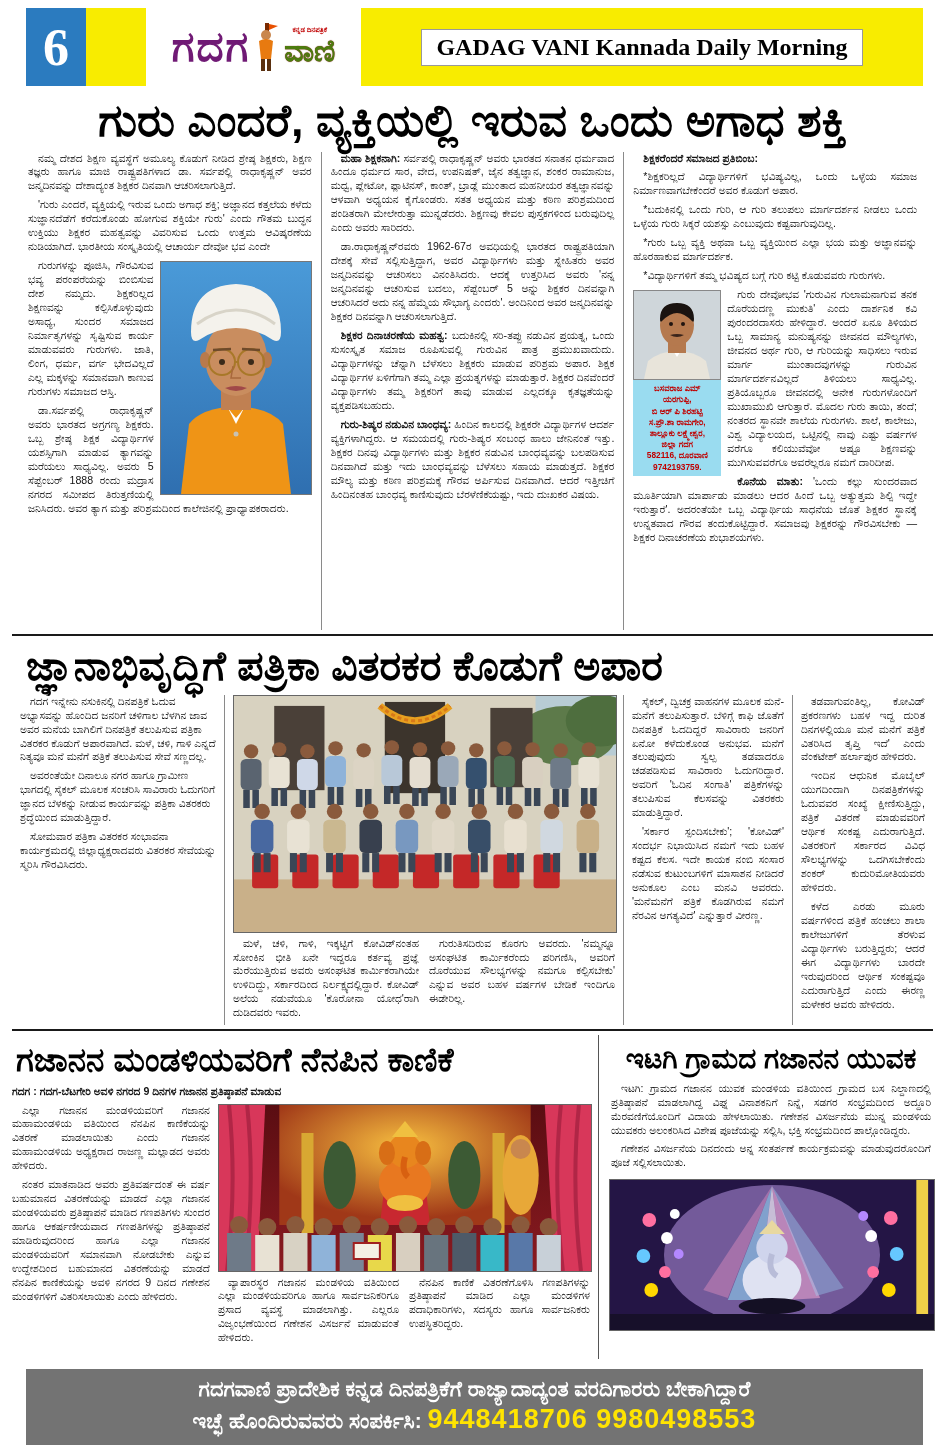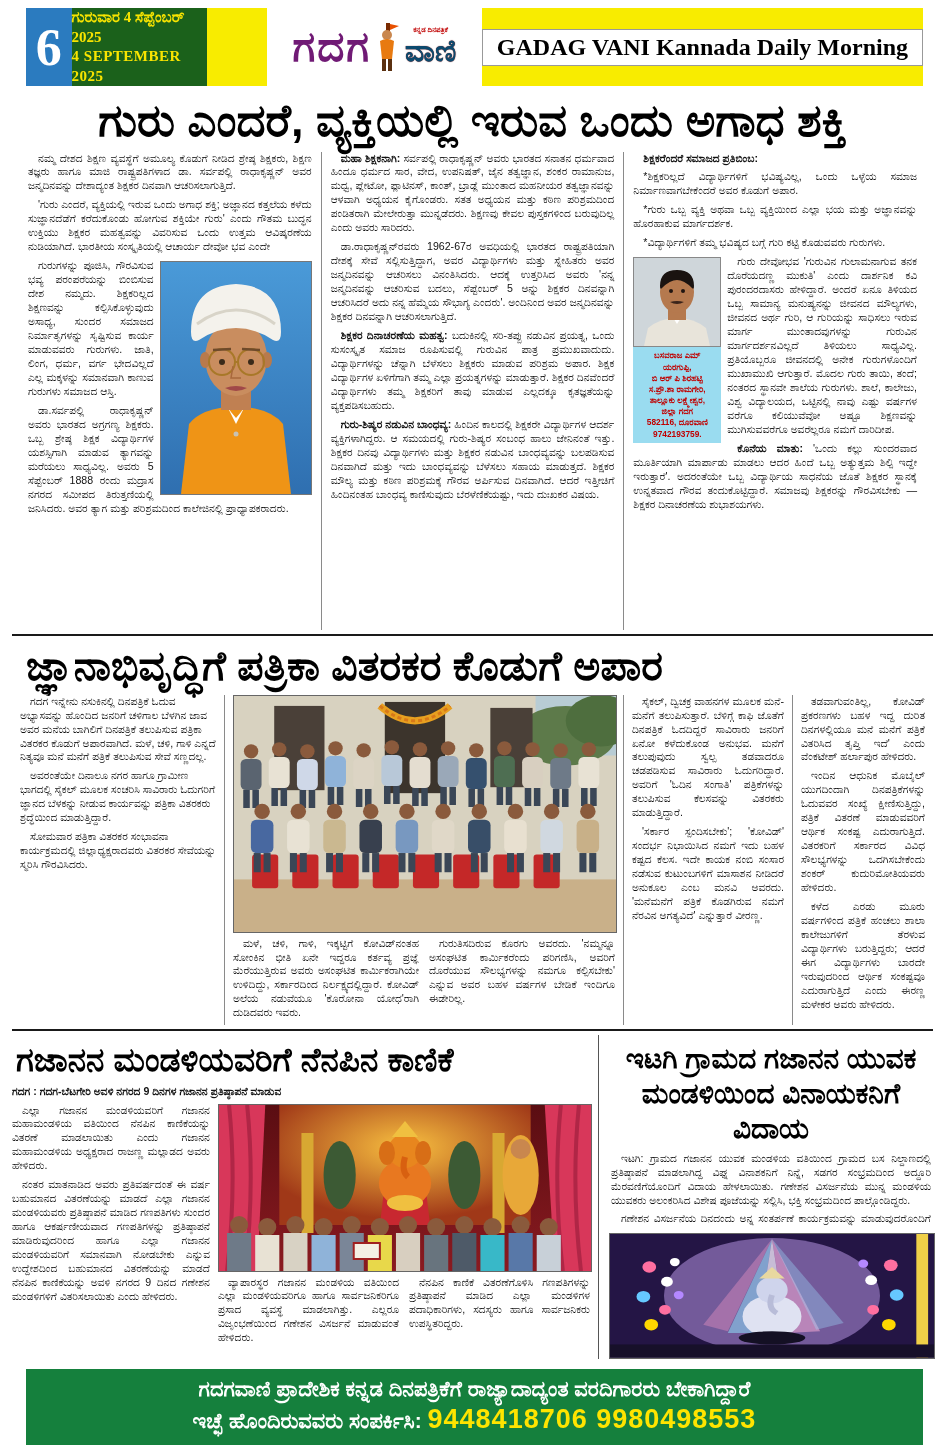--- a/index.html
+++ b/index.html
@@ -9,21 +9,21 @@
   .mast{display:flex;align-items:stretch;height:78px;margin:8px 22px 0 26px;background:#f8ec00;}
   .numbox{width:60px;background:#2b7bbf;color:#fff;display:flex;align-items:center;justify-content:center;
           font-family:"Liberation Serif",serif;font-size:52px;font-weight:bold;}
   .datebox{width:178px;background:#1b611b;color:#f8e400;display:flex;flex-direction:column;align-items:center;
            justify-content:center;font-family:"Liberation Serif",serif;font-weight:bold;line-height:1.3;}
   .datebox .kn{font-size:15px;} .datebox .en{font-size:15px;letter-spacing:.5px;}
   .mastmid{flex:0 0 215px;background:#fff;display:flex;align-items:center;justify-content:center;gap:4px;margin-left:60px;}
   .word1{font-size:42px;font-weight:bold;color:#701a75;letter-spacing:2px;}
   .word2wrap{display:flex;flex-direction:column;align-items:center;}
   .tagline{font-size:7px;color:#c00000;font-weight:bold;}
-  .word2{font-size:30px;font-weight:bold;color:#0c4a6e;text-shadow:0 0 1px #700;}
+  .word2{font-size:30px;font-weight:bold;color:#4d7c0f;text-shadow:0 0 1px #700;}
   .mastright{flex:1;display:flex;align-items:center;justify-content:center;}
   .bannerbox{background:#fff;border:1px solid #999;padding:4px 14px;font-family:"Liberation Serif",serif;
              font-weight:bold;font-size:24px;color:#000;white-space:nowrap;}
   
   .h1{font-size:45px;font-weight:bold;text-align:center;margin:10px 8px 6px 8px;line-height:1.1;color:#000;}
   .h2{font-size:41px;font-weight:bold;text-align:left;margin:8px 8px 6px 26px;line-height:1.1;color:#000;}
   .h3{font-size:33px;font-weight:bold;margin:6px 4px;line-height:1.15;color:#000;}
   .h3r{font-size:28px;font-weight:bold;text-align:center;margin:6px 2px;line-height:1.25;color:#000;}
   .rule{border:0;border-top:2px solid #1a1a1a;margin:4px 12px;}
   
@@ -53,36 +53,32 @@
   .bright{flex:1;padding-left:10px;display:flex;flex-direction:column;}
   .bl-body{display:flex;gap:8px;height:262px;}
   .bl-c1{flex:0 0 198px;overflow:hidden;text-align:justify;}
   .bl-photo{flex:1;display:flex;flex-direction:column;}
   .pandalphoto{width:100%;height:166px;border:1px solid #666;display:block;}
   .bl-below{display:flex;gap:10px;margin-top:4px;overflow:hidden;flex:1;}
   .bl-below > div{flex:1;overflow:hidden;text-align:justify;}
   .br-lead{overflow:hidden;text-align:justify;padding:0 2px;}
   .nightphoto{width:100%;height:150px;border:1px solid #666;display:block;margin-top:4px;}
   
-  .foot{margin:10px 22px 0 26px;background:#15803d;color:#fff;text-align:center;padding:7px 4px 8px 4px;}
+  .foot{margin:10px 22px 0 26px;background:#737373;color:#fff;text-align:center;padding:7px 4px 8px 4px;}
   .foot .l1{font-size:21px;font-weight:bold;line-height:1.25;}
   .foot .l2{font-size:21px;font-weight:bold;line-height:1.3;}
   .foot .phones{color:#ffe400;font-size:27px;letter-spacing:1px;}
 </style>
 </head>
 <body>
 
 <div class="page">
 
   <div class="mast">
     <div class="numbox">6</div>
-    <div class="datebox">
-      <span class="kn">ಗುರುವಾರ 4 ಸೆಪ್ಟೆಂಬರ್ 2025</span>
-      <span class="en">4 SEPTEMBER 2025</span>
-    </div>
     <div class="mastmid">
       <span class="word1">ಗದಗ</span>
       <svg width="26" height="52" viewBox="0 0 26 52" aria-hidden="true">
         <rect x="11" y="2" width="4" height="10" fill="#7a2a00"></rect>
         <path d="M15 3 L24 5 L15 9 Z" fill="#e85000"></path>
         <circle cx="12" cy="14" r="5" fill="#c9874e"></circle>
         <path d="M5 20 Q12 16 19 20 L17 38 L7 38 Z" fill="#e87a10"></path>
         <rect x="7" y="38" width="4" height="12" fill="#5a3010"></rect>
         <rect x="13" y="38" width="4" height="12" fill="#5a3010"></rect>
       </svg>
@@ -144,20 +140,21 @@
           <p class="para">ಡಾ.ರಾಧಾಕೃಷ್ಣನ್‌ರವರು 1962-67ರ ಅವಧಿಯಲ್ಲಿ ಭಾರತದ ರಾಷ್ಟ್ರಪತಿಯಾಗಿ ದೇಶಕ್ಕೆ ಸೇವೆ ಸಲ್ಲಿಸುತ್ತಿದ್ದಾಗ, ಅವರ ವಿದ್ಯಾರ್ಥಿಗಳು ಮತ್ತು ಸ್ನೇಹಿತರು ಅವರ ಜನ್ಮದಿನವನ್ನು ಆಚರಿಸಲು ವಿನಂತಿಸಿದರು. ಆದಕ್ಕೆ ಉತ್ತರಿಸಿದ ಅವರು 'ನನ್ನ ಜನ್ಮದಿನವನ್ನು ಆಚರಿಸುವ ಬದಲು, ಸೆಪ್ಟೆಂಬರ್ 5 ಅನ್ನು ಶಿಕ್ಷಕರ ದಿನವನ್ನಾಗಿ ಆಚರಿಸಿದರೆ ಅದು ನನ್ನ ಹೆಮ್ಮೆಯ ಸೌಭಾಗ್ಯ ಎಂದರು'. ಅಂದಿನಿಂದ ಅವರ ಜನ್ಮದಿನವನ್ನು ಶಿಕ್ಷಕರ ದಿನವನ್ನಾಗಿ ಆಚರಿಸಲಾಗುತ್ತಿದೆ.</p>
           <p class="para"><b>ಶಿಕ್ಷಕರ ದಿನಾಚರಣೆಯ ಮಹತ್ವ: </b>ಬದುಕಿನಲ್ಲಿ ಸರಿ-ತಪ್ಪು ನಡುವಿನ ಪ್ರಯತ್ನ, ಒಂದು ಸುಸಂಸ್ಕೃತ ಸಮಾಜ ರೂಪಿಸುವಲ್ಲಿ ಗುರುವಿನ ಪಾತ್ರ ಪ್ರಮುಖವಾದುದು. ವಿದ್ಯಾರ್ಥಿಗಳನ್ನು ಚೆನ್ನಾಗಿ ಬೆಳೆಸಲು ಶಿಕ್ಷಕರು ಮಾಡುವ ಪರಿಶ್ರಮ ಅಪಾರ. ಶಿಕ್ಷಕ ವಿದ್ಯಾರ್ಥಿಗಳ ಏಳಿಗೆಗಾಗಿ ತಮ್ಮ ಎಲ್ಲಾ ಪ್ರಯತ್ನಗಳನ್ನು ಮಾಡುತ್ತಾರೆ. ಶಿಕ್ಷಕರ ದಿನವೆಂದರೆ ವಿದ್ಯಾರ್ಥಿಗಳು ತಮ್ಮ ಶಿಕ್ಷಕರಿಗೆ ತಾವು ಮಾಡುವ ಎಲ್ಲದಕ್ಕೂ ಕೃತಜ್ಞತೆಯನ್ನು ವ್ಯಕ್ತಪಡಿಸಬಹುದು.</p>
           <p class="para"><b>ಗುರು-ಶಿಷ್ಯರ ನಡುವಿನ ಬಾಂಧವ್ಯ: </b>ಹಿಂದಿನ ಕಾಲದಲ್ಲಿ ಶಿಕ್ಷಕರೇ ವಿದ್ಯಾರ್ಥಿಗಳ ಆದರ್ಶ ವ್ಯಕ್ತಿಗಳಾಗಿದ್ದರು. ಆ ಸಮಯದಲ್ಲಿ ಗುರು-ಶಿಷ್ಯರ ಸಂಬಂಧ ಹಾಲು ಜೇನಿನಂತೆ ಇತ್ತು. ಶಿಕ್ಷಕರ ದಿನವು ವಿದ್ಯಾರ್ಥಿಗಳು ಮತ್ತು ಶಿಕ್ಷಕರ ನಡುವಿನ ಬಾಂಧವ್ಯವನ್ನು ಬಲಪಡಿಸುವ ದಿನವಾಗಿದೆ ಮತ್ತು ಇದು ಬಾಂಧವ್ಯವನ್ನು ಬೆಳೆಸಲು ಸಹಾಯ ಮಾಡುತ್ತದೆ. ಶಿಕ್ಷಕರ ಮೌಲ್ಯ ಮತ್ತು ಕಠಿಣ ಪರಿಶ್ರಮಕ್ಕೆ ಗೌರವ ಅರ್ಪಿಸುವ ದಿನವಾಗಿದೆ. ಆದರೆ ಇತ್ತೀಚಿಗೆ ಹಿಂದಿನಂತಹ ಬಾಂಧವ್ಯ ಕಾಣಿಸುವುದು ಬೆರಳೆಣಿಕೆಯಷ್ಟು, ಇದು ದುಃಖಕರ ವಿಷಯ.</p>
         </div>
     </div>
 
     <div class="col">
       <div>
           <p class="para"><b>ಶಿಕ್ಷಕರೆಂದರೆ ಸಮಾಜದ ಪ್ರತಿಬಿಂಬ:</b></p>
           <p class="para">*ಶಿಕ್ಷಕರಿಲ್ಲದೆ ವಿದ್ಯಾರ್ಥಿಗಳಿಗೆ ಭವಿಷ್ಯವಿಲ್ಲ, ಒಂದು ಒಳ್ಳೆಯ ಸಮಾಜ ನಿರ್ಮಾಣವಾಗಬೇಕೆಂದರೆ ಅವರ ಕೊಡುಗೆ ಅಪಾರ.</p>
+          <p class="para">*ಬದುಕಿನಲ್ಲಿ ಒಂದು ಗುರಿ, ಆ ಗುರಿ ತಲುಪಲು ಮಾರ್ಗದರ್ಶನ ನೀಡಲು ಒಂದು ಒಳ್ಳೆಯ ಗುರು ಸಿಕ್ಕರೆ ಯಶಸ್ಸು ಎಂಬುವುದು ಕಷ್ಟವಾಗುವುದಿಲ್ಲ.</p>
           <p class="para">*ಗುರು ಒಬ್ಬ ವ್ಯಕ್ತಿ ಅಥವಾ ಒಬ್ಬ ವ್ಯಕ್ತಿಯಿಂದ ಎಲ್ಲಾ ಭಯ ಮತ್ತು ಅಜ್ಞಾನವನ್ನು ಹೊರಹಾಕುವ ಮಾರ್ಗದರ್ಶಕ.</p>
           <p class="para">*ವಿದ್ಯಾರ್ಥಿಗಳಿಗೆ ತಮ್ಮ ಭವಿಷ್ಯದ ಬಗ್ಗೆ ಗುರಿ ಕಟ್ಟಿ ಕೊಡುವವರು ಗುರುಗಳು.</p>
         </div>
       <div>
         <div class="profile">
           <svg width="86" height="88" viewBox="0 0 86 88" aria-hidden="true">
             <rect width="86" height="88" fill="#cfd6da"></rect>
             <path d="M10 88 L14 70 Q26 60 43 60 Q60 60 72 70 L76 88 Z" fill="#e8e4da"></path>
             <path d="M38 58 L43 66 L48 58 Z" fill="#fff"></path>
             <rect x="34" y="48" width="18" height="14" fill="#b5794e"></rect>
@@ -366,21 +363,20 @@
                 <p class="para">ನೆನಪಿನ ಕಾಣಿಕೆ ವಿತರಣೆಗೊಳಿಸಿ ಗಣಪತಿಗಳನ್ನು ಪ್ರತಿಷ್ಠಾಪನೆ ಮಾಡಿದ ಎಲ್ಲಾ ಮಂಡಳಿಗಳ ಪದಾಧಿಕಾರಿಗಳು, ಸದಸ್ಯರು ಹಾಗೂ ಸಾರ್ವಜನಿಕರು ಉಪಸ್ಥಿತರಿದ್ದರು.</p>
               </div>
           </div>
         </div>
       </div>
     </div>
 
     <div class="bright">
       <div class="h3r">
         <div>ಇಟಗಿ ಗ್ರಾಮದ ಗಜಾನನ ಯುವಕ</div>
-        <div>ಮಂಡಳಿಯಿಂದ ವಿನಾಯಕನಿಗೆ ವಿದಾಯ</div>
       </div>
       <div class="br-lead">
           <p class="para">ಇಟಗಿ: ಗ್ರಾಮದ ಗಜಾನನ ಯುವಕ ಮಂಡಳಿಯ ವತಿಯಿಂದ ಗ್ರಾಮದ ಬಸ ನಿಲ್ದಾಣದಲ್ಲಿ ಪ್ರತಿಷ್ಠಾಪನೆ ಮಾಡಲಾಗಿದ್ದ ವಿಘ್ನ ವಿನಾಶಕನಿಗೆ ನಿನ್ನೆ, ಸಡಗರ ಸಂಭ್ರಮದಿಂದ ಅದ್ದೂರಿ ಮೆರವಣಿಗೆಯೊಂದಿಗೆ ವಿದಾಯ ಹೇಳಲಾಯಿತು. ಗಣೇಶನ ವಿಸರ್ಜನೆಯ ಮುನ್ನ ಮಂಡಳಿಯ ಯುವಕರು ಅಲಂಕರಿಸಿದ ವಿಶೇಷ ಪೂಜೆಯನ್ನು ಸಲ್ಲಿಸಿ, ಭಕ್ತಿ ಸಂಭ್ರಮದಿಂದ ಪಾಲ್ಗೊಂಡಿದ್ದರು.</p>
           <p class="para">ಗಣೇಶನ ವಿಸರ್ಜನೆಯ ದಿನದಂದು ಅನ್ನ ಸಂತರ್ಪಣೆ ಕಾರ್ಯಕ್ರಮವನ್ನು ಮಾಡುವುದರೊಂದಿಗೆ ಪೂಜೆ ಸಲ್ಲಿಸಲಾಯಿತು.</p>
         </div>
       <svg class="nightphoto" viewBox="0 0 330 150" preserveAspectRatio="none" aria-hidden="true">
         <rect width="330" height="150" fill="#241545"></rect>
         <ellipse cx="165" cy="75" rx="110" ry="70" fill="#b493e0" opacity="0.55"></ellipse>
         <polygon points="165,6 120,120 150,120" fill="#8fe8ff" opacity="0.5"></polygon>
         <polygon points="165,6 150,122 180,122" fill="#ffffff" opacity="0.6"></polygon>

